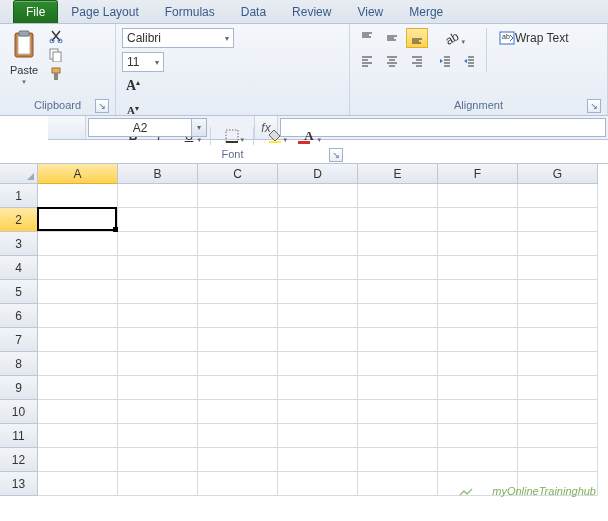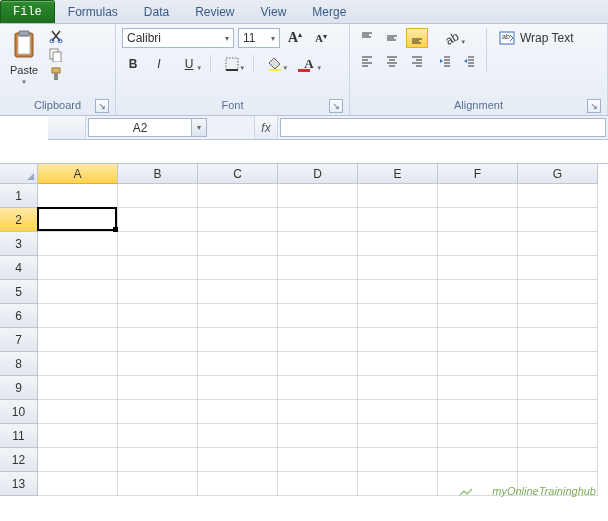--- a/index.html
+++ b/index.html
@@ -1,52 +1,52 @@
 <!DOCTYPE html>
 <html><head>
 <meta charset="utf-8">
 <style>
   * { box-sizing: border-box; margin: 0; padding: 0; font-family: "Segoe UI", Tahoma, sans-serif; }
   body { background: #fff; width: 608px; height: 521px; overflow: hidden; font-size: 12px; color: #333; }
   
   
   .tabbar { display: flex; align-items: flex-end; background: linear-gradient(#e9edf3,#dde4ee); height: 24px; border-bottom: 1px solid #b9c4d6; }
   .tab { padding: 4px 12px; font-size: 12px; color: #3a5a8a; cursor: default; border: 1px solid transparent; border-bottom:none; }
-  .tab.file { background: linear-gradient(#2e8b2e,#1e6e1e); color: #fff; border:1px solid #1a5a1a; border-bottom:none; border-radius: 3px 3px 0 0; margin-left:0; box-shadow: inset 0 1px 0 rgba(255,255,255,0.3); font-family: Liberation Mono, monospace; }
+  .tab.file { background: linear-gradient(#2e8b2e,#1e6e1e); color: #fff; border:1px solid #1a5a1a; border-bottom:none; border-radius: 3px 3px 0 0; margin-left:13px; box-shadow: inset 0 1px 0 rgba(255,255,255,0.3); }
   .tab.active { background: #fff; border: 1px solid #b9c4d6; border-bottom: 1px solid #fff; border-radius: 2px 2px 0 0; margin-bottom:-1px; color:#3a5a8a; }
   
   
   .ribbon { background: linear-gradient(#f4f7fb,#e6ecf5); height: 92px; border-bottom: 1px solid #b9c4d6; display:flex; }
   .group { border-right: 1px solid #cbd5e3; padding: 4px 6px 2px 6px; display:flex; flex-direction:column; justify-content:space-between; position:relative; }
   .group-body { flex:1; display:flex; gap:6px; align-items:flex-start;}
   .group-title { font-size: 11px; color: #5a6f8f; text-align:center; height:16px; line-height:16px; position:relative;}
   .dlaunch { position:absolute; right:0; bottom:0; width:14px; height:14px; border:1px solid #9fb1cc; font-size:9px; color:#5a6f8f; display:flex; align-items:center; justify-content:center; background:linear-gradient(#fff,#e6ecf5); }
   
   .bigbtn { display:flex; flex-direction:column; align-items:center; gap:2px; padding:2px 4px; }
   .bigbtn .lbl { font-size:11px; color:#333; }
   
   .mini-col { display:flex; flex-direction:column; gap:3px; }
   .mini-col .mi { width:16px; height:16px; display:flex; align-items:center; justify-content:center; }
   
-  .font-row1 { display:flex; gap:4px; align-items:flex-start; margin-bottom:6px;}
+  .font-row1 { display:flex; gap:4px; align-items:flex-start; margin-bottom:6px;flex-direction:column;}
   .font-row2 { display:flex; gap:4px; align-items:center;}
   .combo { background:#fff; border:1px solid #a6b6cf; height:20px; display:flex; align-items:center; padding:0 4px; font-size:12px; }
   .combo .dd { margin-left:auto; font-size:8px; color:#666; }
   .iconbtn { width:22px; height:20px; display:flex; align-items:center; justify-content:center; border:1px solid transparent; }
   .iconbtn.split { width:30px; position:relative;}
   .iconbtn.split::after { content:"▾"; font-size:7px; color:#666; position:absolute; right:2px; bottom:1px;}
   .sep { width:1px; height:18px; background:#cbd5e3; margin:0 2px;}
   
   .align-grid { display:grid; grid-template-columns: repeat(3,22px); grid-template-rows: repeat(2,20px); gap:3px; }
   .align-grid .iconbtn.hl { background: linear-gradient(#ffe9a6,#ffd24d); border:1px solid #e0b030; }
   
   .indentpair { display:flex; flex-direction:column; gap:3px;}
   
   .wrapmerge { display:flex; flex-direction:column; gap:3px; margin-left:2px;}
-  .wm-btn { display:flex; align-items:center; gap:5px; height:20px; padding:0 4px;}
+  .wm-btn { display:flex; align-items:center; height:20px; padding:0 4px;}
   
   
   .fxbar { height:24px; display:flex; align-items:stretch; border-bottom:1px solid #b9c4d6; background:#eef2f8;margin-left:48px; }
   .selshade { width:38px; background:linear-gradient(#f6f8fb,#e6ecf5); border-right:1px solid #cbd5e3;}
   .namebox { width:104px; background:#fff; border:1px solid #a6b6cf; margin:2px; display:flex; align-items:center; justify-content:center; font-size:12px; position:relative;}
   .namebox .dd { position:absolute; right:-16px; width:16px; top:-1px; bottom:-1px; background:linear-gradient(#f4f7fb,#dde4ee); border:1px solid #a6b6cf; display:flex; align-items:center; justify-content:center; font-size:8px; color:#666;}
   .fxgap { width:60px; }
   .fxicon { width:24px; display:flex; align-items:center; justify-content:center; font-style:italic; color:#555; border-left:1px solid #cbd5e3; border-right:1px solid #cbd5e3; background:linear-gradient(#f6f8fb,#e6ecf5);}
   .fxinput { flex:1; background:#fff; border:1px solid #a6b6cf; margin:2px; }
   
@@ -72,20 +72,21 @@
   .watermark { position:absolute; right:12px; bottom:24px; font-size:11px; color:#7fae5a; font-style:italic; display:flex; align-items:flex-end; gap:19px;}
   .watermark svg { opacity:0.8;}
   
   svg { display:block; }
 </style>
 </head>
 <body>
 
 <div class="tabbar">
   <div class="tab file">File</div>
+  <div class="tab">Page Layout</div>
   <div class="tab">Formulas</div>
   <div class="tab">Data</div>
   <div class="tab">Review</div>
   <div class="tab">View</div>
   <div class="tab">Merge</div>
 </div>
 
 <div class="ribbon">
 
   <div class="group" style="width:116px">

